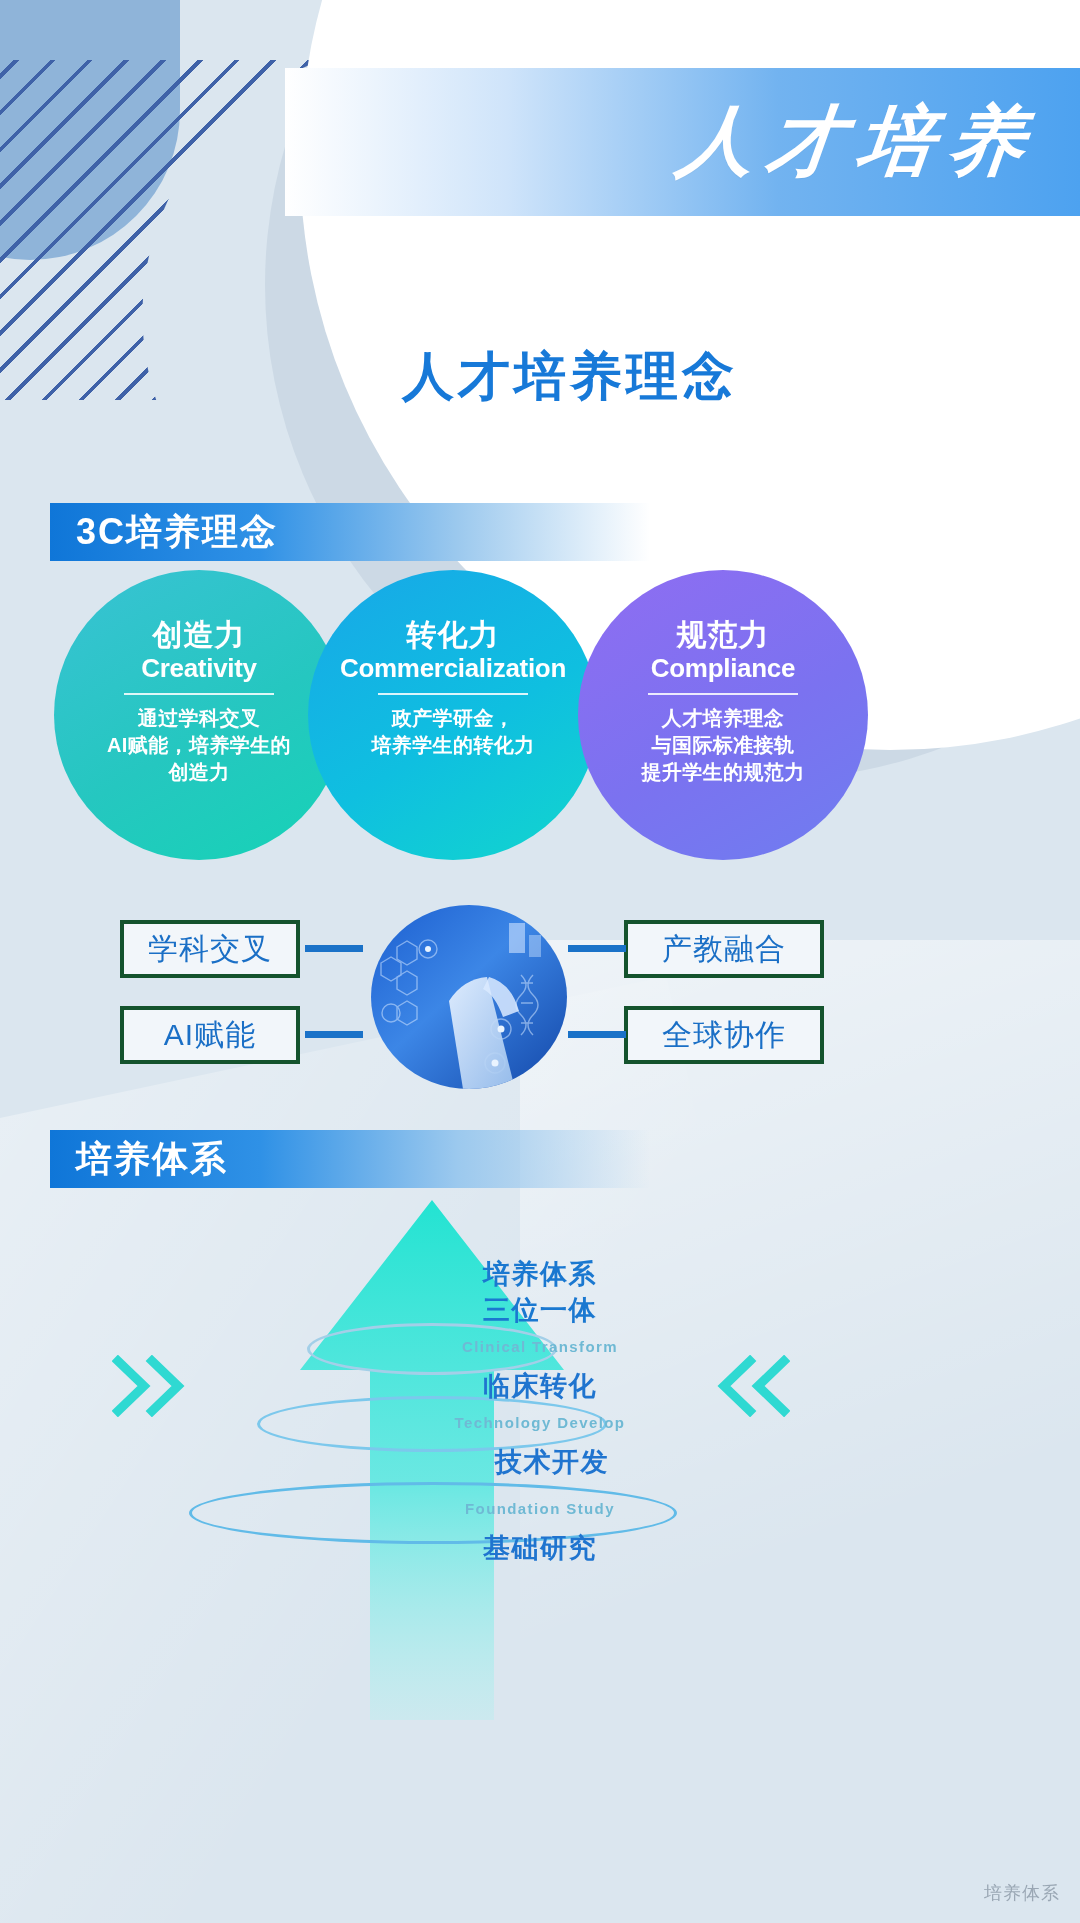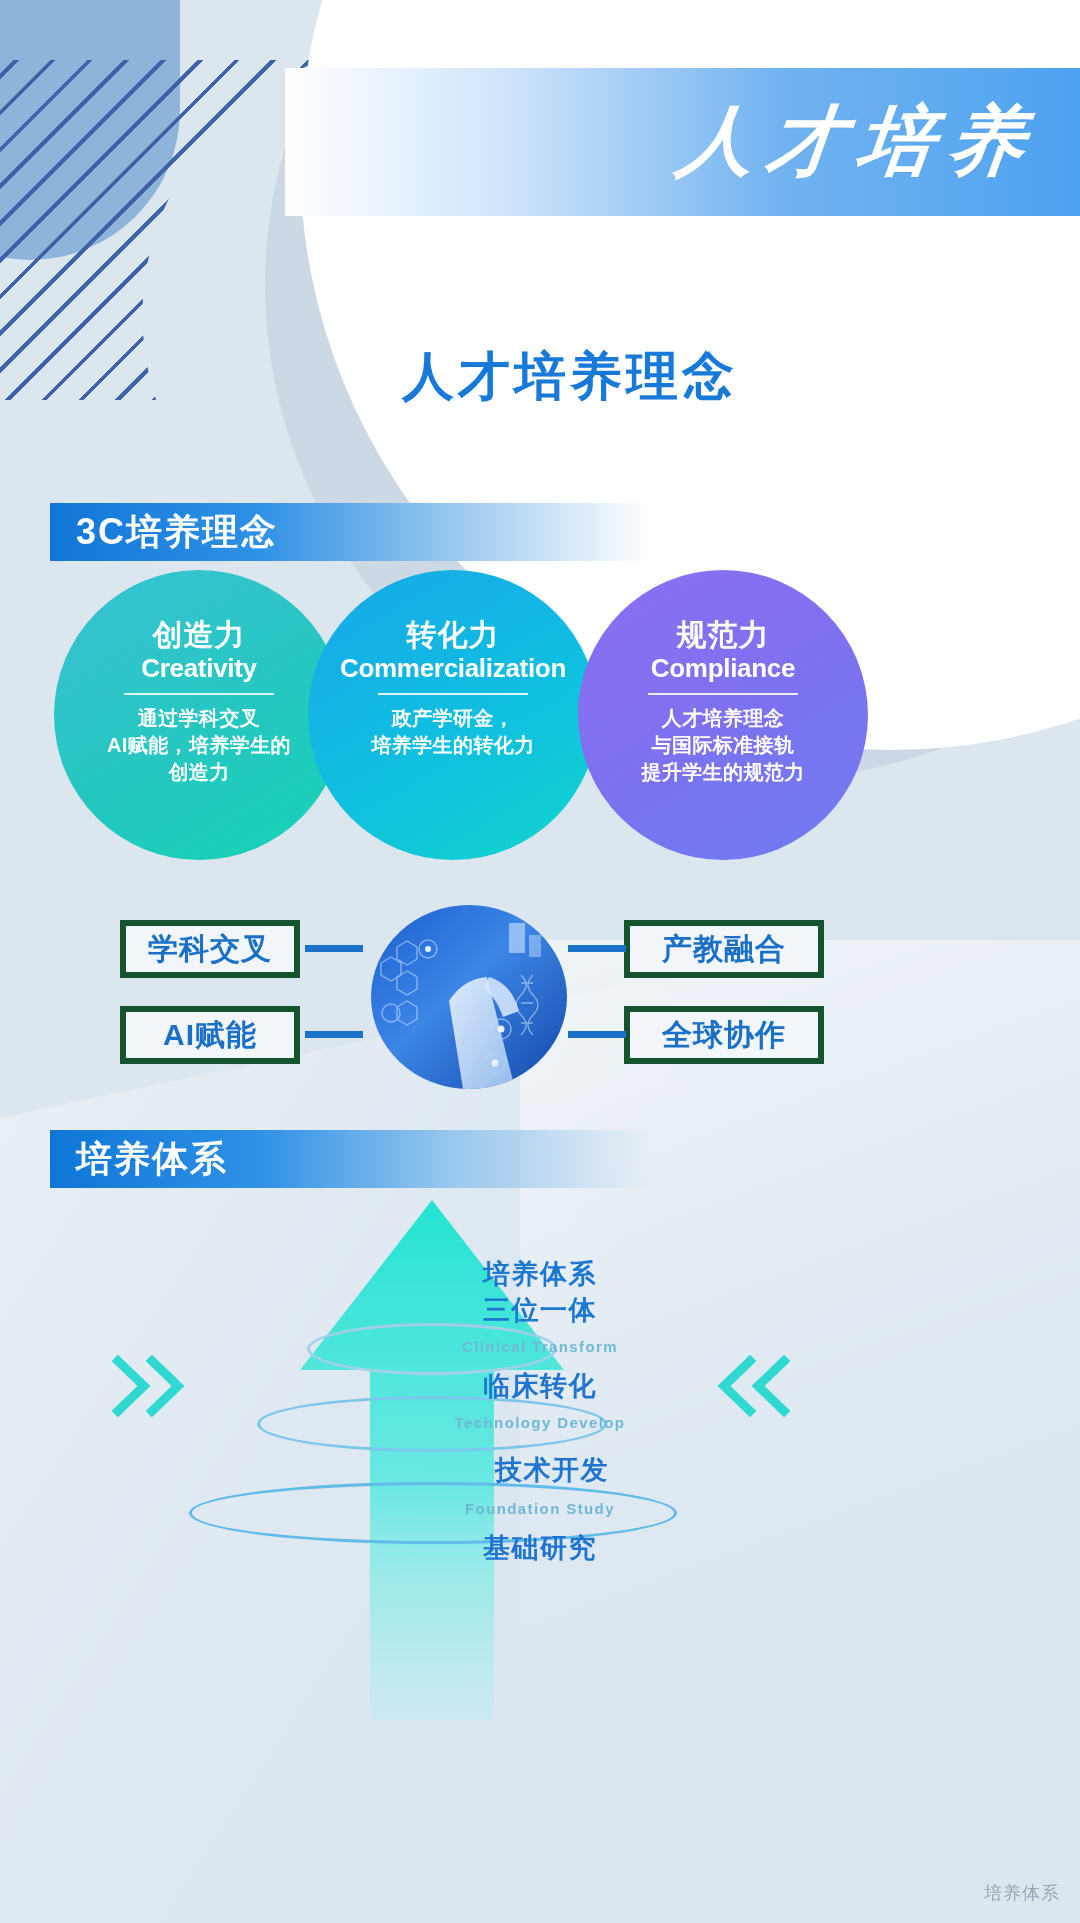--- a/index.html
+++ b/index.html
@@ -118,23 +118,23 @@
   #c3{ left:578px; background:linear-gradient(150deg,#8f6df2 0%, #7b72f0 55%, #6f7df0 100%); z-index:6;}
   .c-cn{ font-size:30px; font-weight:700; line-height:1.1; letter-spacing:1px; }
   .c-en{ font-size:26px; font-weight:700; margin-top:2px; letter-spacing:-.3px; }
   .c-rule{ width:150px; height:2px; background:rgba(255,255,255,.85); margin:9px 0 10px; }
   .c-desc{ font-size:20px; font-weight:700; line-height:1.35; letter-spacing:.4px; }
 
   
   .midrow{ position:absolute; left:0; top:900px; width:1080px; height:190px; z-index:6; }
   .tag{
     position:absolute; width:180px; height:58px;
-    border:6px solid #14532d; background:#f2f6fa;
+    border:4px solid #14532d; background:#f2f6fa;
     display:flex; align-items:center; justify-content:center;
-    color:#1a6fc6; font-size:30px; font-weight:700; letter-spacing:1px;
+    color:#1a6fc6; font-size:30px; font-weight:400; letter-spacing:1px;
   }
   #tag1{ left:120px; top:20px; }
   #tag2{ left:120px; top:106px; }
   #tag3{ left:624px; top:20px;  width:200px; }
   #tag4{ left:624px; top:106px; width:200px; }
   .connector{ position:absolute; height:7px; background:#1a72c8; }
   #con1{ left:305px; top:45px;  width:58px; }
   #con2{ left:305px; top:131px; width:58px; }
   #con3{ left:568px; top:45px;  width:58px; }
   #con4{ left:568px; top:131px; width:58px; }
@@ -162,21 +162,21 @@
 
   .lv-en{
     position:absolute; width:100%; text-align:center;
     font-size:15px; font-weight:700; letter-spacing:1.4px; color:#6fb9d4;
   }
   .lv-cn{
     position:absolute; width:100%; text-align:center;
     font-size:27px; font-weight:700; letter-spacing:1.5px; color:#1f74cf;
   }
   #en1{ left:0; top:138px; } #cn1{ left:0; top:168px; }
-  #en2{ left:0; top:214px; } #cn2{ left:0; top:252px;padding-left:24px; }
+  #en2{ left:0; top:214px; } #cn2{ left:0; top:244px;padding-left:24px; }
   #en3{ left:0; top:300px; } #cn3{ left:0; top:330px; }
 
   .arrow-label{
     position:absolute; left:0; top:56px; width:1080px; text-align:center;
     color:#1a78d0; font-size:27px; font-weight:700; line-height:1.35; letter-spacing:1.5px;
     z-index:3;
   }
 
   
   .watermark{

